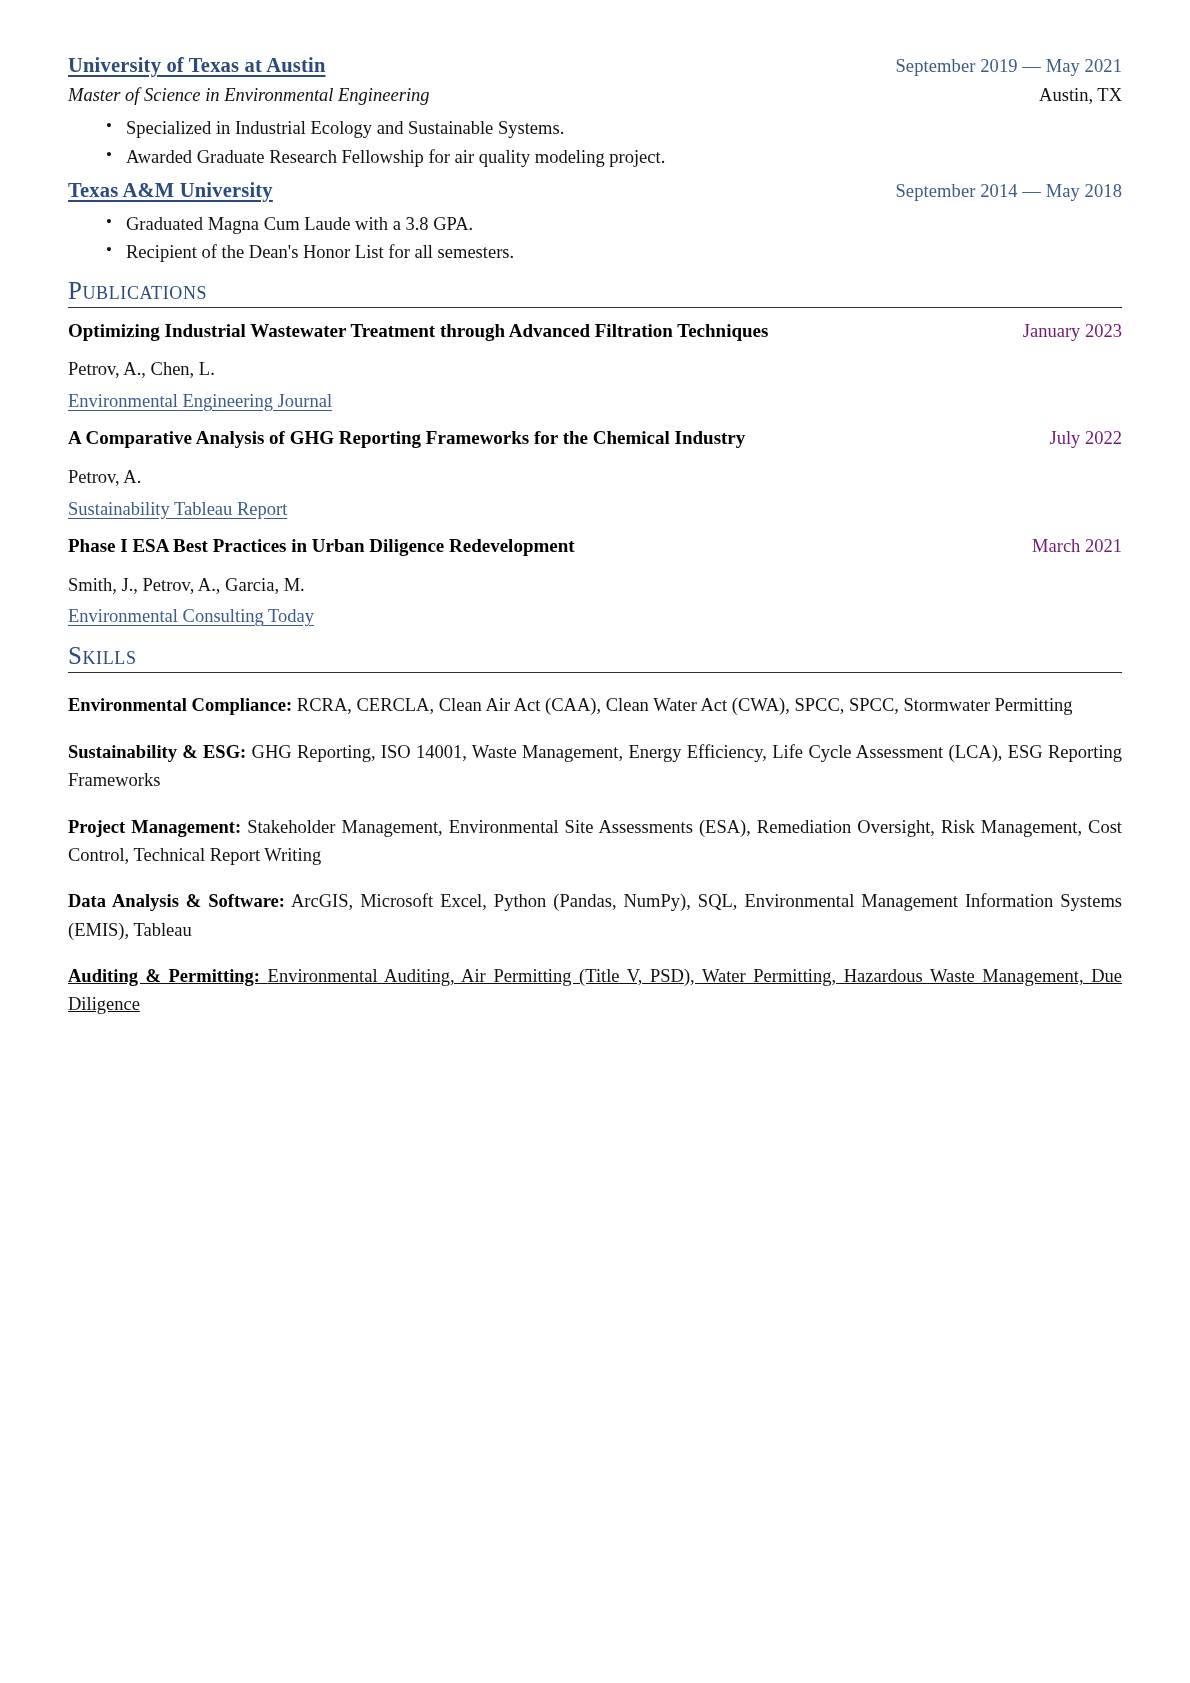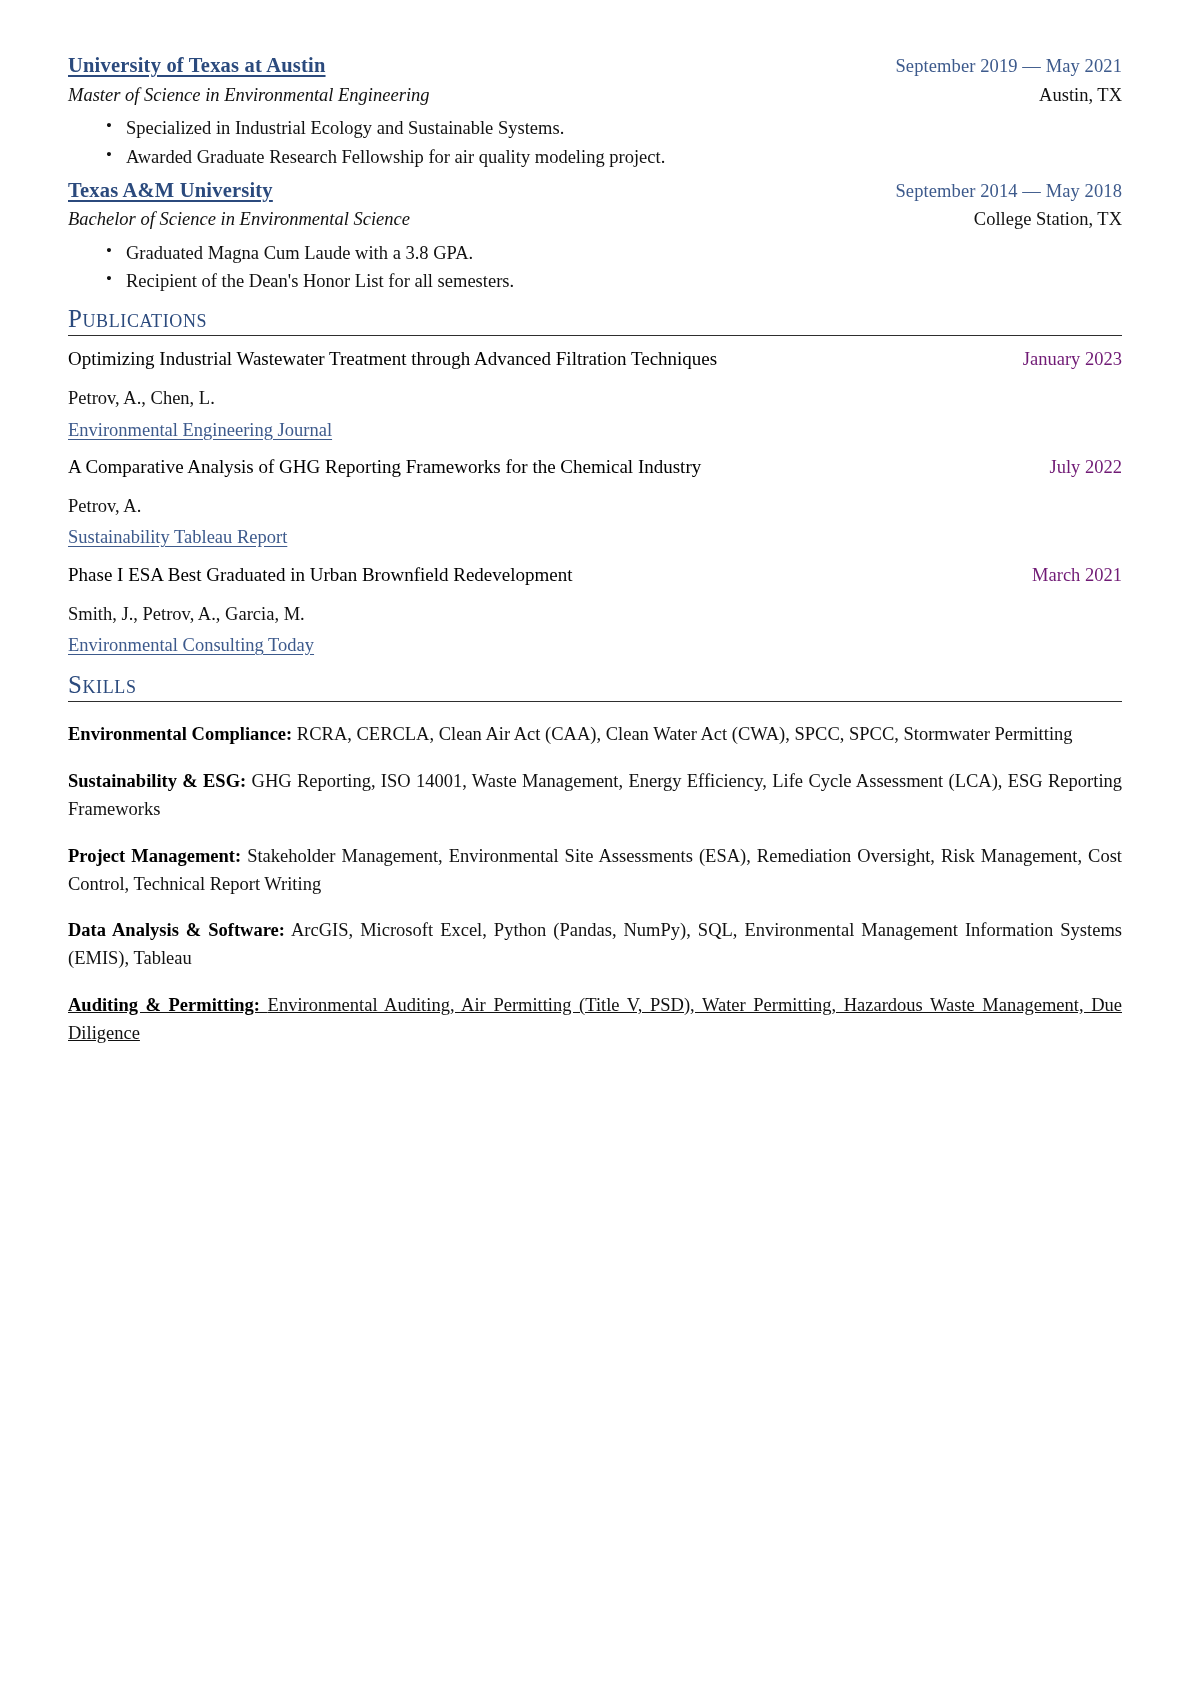--- a/index.html
+++ b/index.html
@@ -102,21 +102,21 @@
   
   .pub { margin-bottom: 9px; }
   .pub-row {
     display: flex;
     justify-content: space-between;
     align-items: baseline;
     width: 100%;
   }
   .pub-title {
     font-size: 19px;
-    font-weight: normal;
+    font-weight: bold;
     color: #000000;
     line-height: 1.4;
     padding-right: 18px;
   }
   .pub-date {
     font-size: 18.5px;
     color: #701a75;
     white-space: nowrap;
   }
   .pub-authors {
@@ -170,24 +170,20 @@
         <li>Specialized in Industrial Ecology and Sustainable Systems.</li>
         <li>Awarded Graduate Research Fellowship for air quality modeling project.</li>
       </ul>
     </div>
 
     <div class="entry">
       <div class="entry-row">
         <span class="org">Texas A&amp;M University</span>
         <span class="date">September 2014 — May 2018</span>
       </div>
-      <div class="entry-row second">
-        <span class="role">Bachelor of Science in Environmental Science</span>
-        <span class="location">College Station, TX</span>
-      </div>
       <ul class="bullets">
         <li>Graduated Magna Cum Laude with a 3.8 GPA.</li>
         <li>Recipient of the Dean's Honor List for all semesters.</li>
       </ul>
     </div>
 
   </section>
 
   <section class="section">
     <div class="section-title">Publications</div>
@@ -206,21 +202,21 @@
       <div class="pub-row">
         <span class="pub-title">A Comparative Analysis of GHG Reporting Frameworks for the Chemical Industry</span>
         <span class="pub-date">July 2022</span>
       </div>
       <div class="pub-authors">Petrov, A.</div>
       <div><span class="pub-venue">Sustainability Tableau Report</span></div>
     </div>
 
     <div class="pub">
       <div class="pub-row">
-        <span class="pub-title">Phase I ESA Best Graduated in Urban Brownfield Redevelopment</span>
+        <span class="pub-title">Phase I ESA Best Practices in Urban Diligence Redevelopment</span>
         <span class="pub-date">March 2021</span>
       </div>
       <div class="pub-authors">Smith, J., Petrov, A., Garcia, M.</div>
       <div><span class="pub-venue">Environmental Consulting Today</span></div>
     </div>
   </section>
 
   <section class="section">
     <div class="section-title">Skills</div>
     <hr class="section-rule">

